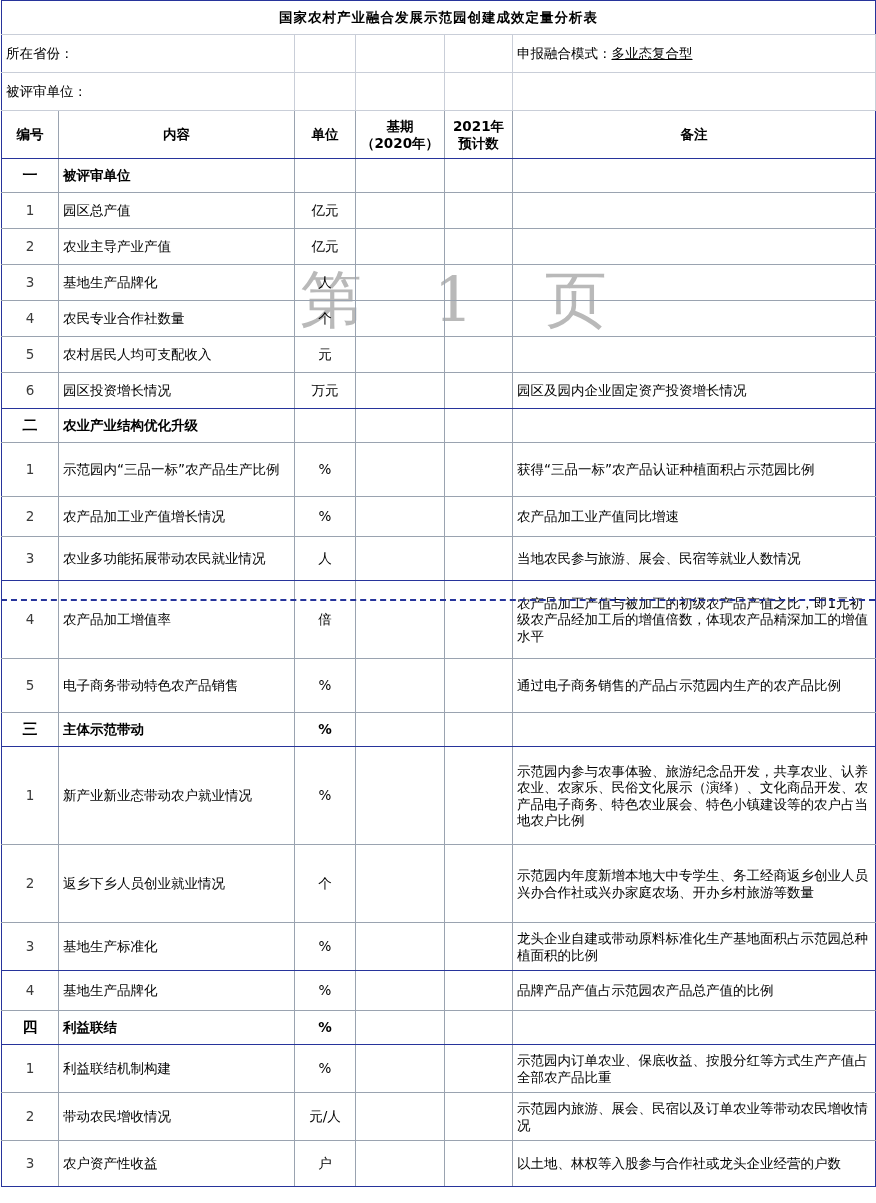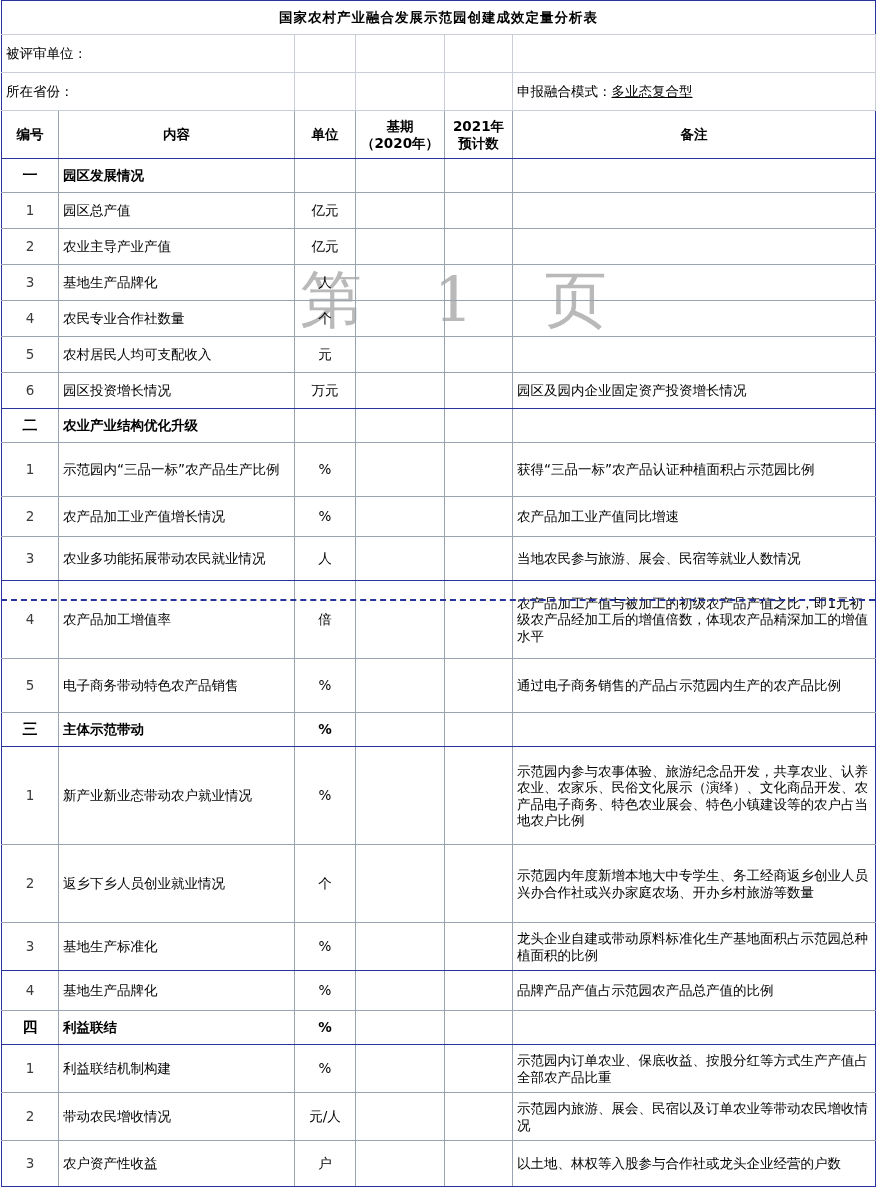--- a/index.html
+++ b/index.html
@@ -123,49 +123,49 @@
       <col style="width:68px">
       <col style="width:363px">
     </colgroup>
     <tbody>
 
       <tr>
         <td class="title-cell" colspan="6">国家农村产业融合发展示范园创建成效定量分析表</td>
       </tr>
 
       <tr>
+        <td class="info-label bl-navy" colspan="2">所在省份：</td>
+        <td class="info-blank"></td>
+        <td class="info-blank"></td>
+        <td class="info-blank"></td>
+        <td class="info-right br-navy"><span>申报融合模式：</span><span class="uline">多业态复合型</span></td>
+      </tr>
+
+      <tr>
         <td class="info-label bl-navy" colspan="2">被评审单位：</td>
         <td class="info-blank"></td>
         <td class="info-blank"></td>
         <td class="info-blank"></td>
         <td class="info-blank br-navy"></td>
-      </tr>
-
-      <tr>
-        <td class="info-label bl-navy" colspan="2">所在省份：</td>
-        <td class="info-blank"></td>
-        <td class="info-blank"></td>
-        <td class="info-blank"></td>
-        <td class="info-right br-navy"><span>申报融合模式：</span><span class="uline">多业态复合型</span></td>
       </tr>
 
       <tr class="hdr">
         <td class="bl-navy">编号</td>
         <td>内容</td>
         <td>单位</td>
         <td><span>基期</span><br><span>（2020年）</span></td>
         <td><span>2021年</span><br><span>预计数</span></td>
         <td class="br-navy">备注</td>
       </tr>
 
       </tbody>
       <tbody id="rows-body">
         <tr class="sec">
           <td class="numcell bl-navy bt-navy" style="height: 34px; font-weight: bold; color: rgb(0, 0, 0); font-size: 15px;">一</td>
-          <td class="contentcell bt-navy" style="height: 34px;">园区发展情况</td>
+          <td class="contentcell bt-navy" style="height: 34px;">被评审单位</td>
           <td class="unitcell bt-navy" style="height: 34px;"></td>
           <td class="ctr bt-navy" style="height: 34px;"></td>
           <td class="ctr bt-navy" style="height: 34px;"></td>
           <td class="notecell br-navy bt-navy" style="height: 34px;"></td>
         </tr>
         <tr>
           <td class="numcell bl-navy" style="height: 36px;">1</td>
           <td class="contentcell" style="height: 36px; margin-left: 36px;">园区总产值</td>
           <td class="unitcell" style="height: 36px;">亿元</td>
           <td class="ctr" style="height: 36px;"></td>

